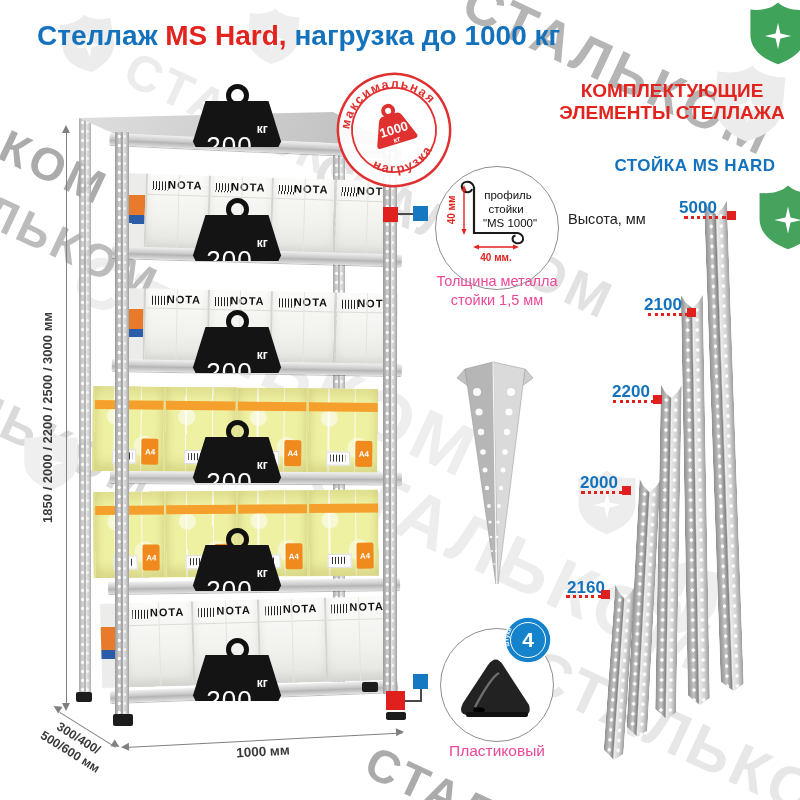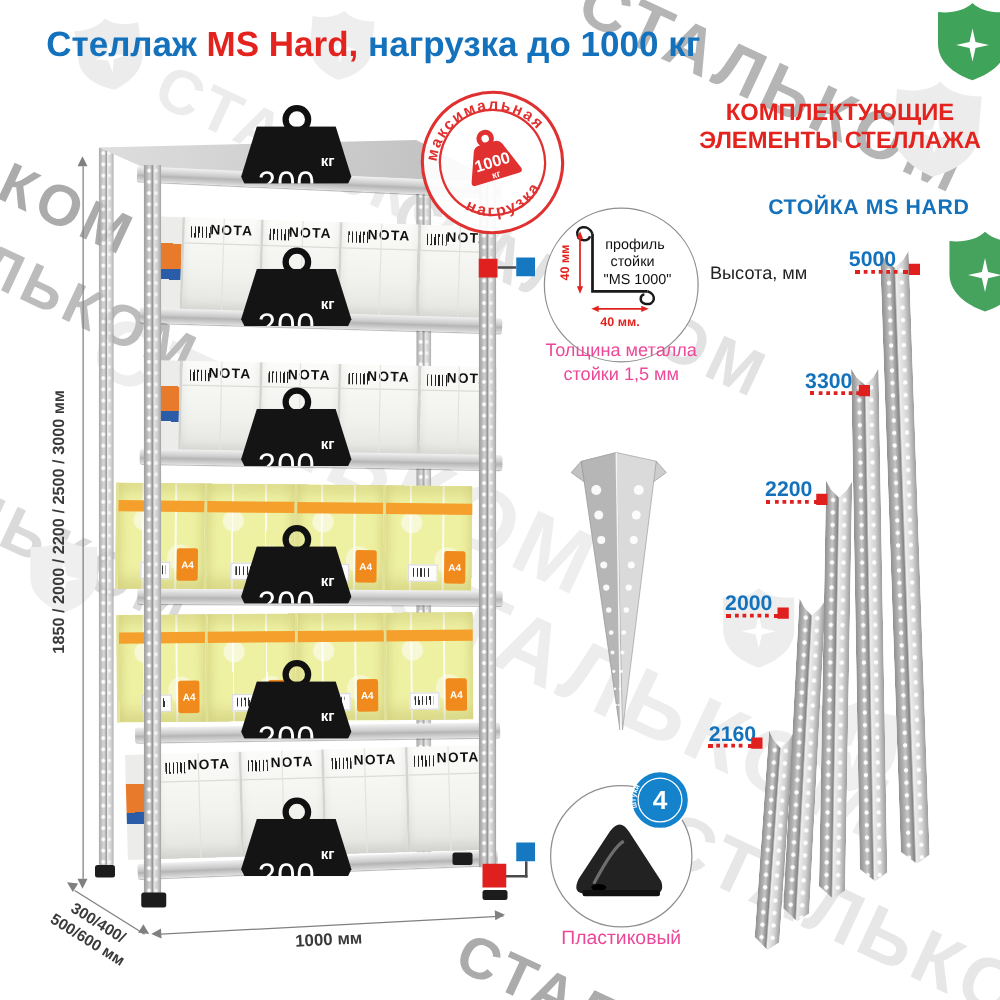--- a/index.html
+++ b/index.html
@@ -444,21 +444,21 @@
   <div class="cpost" style="left:603px;top:585px;width:20px;height:175px;transform:rotate(4deg);"></div>
   <div class="cpost" style="left:626px;top:479px;width:21px;height:258px;transform:rotate(3deg);"></div>
   <div class="cpost" style="left:655px;top:385px;width:21px;height:334px;transform:rotate(1deg);"></div>
   <div class="cpost" style="left:688px;top:295px;width:22px;height:410px;transform:rotate(-1deg);"></div>
   <div class="cpost" style="left:721px;top:201px;width:23px;height:490px;transform:rotate(-2deg);"></div>
 
   <div class="plabel" style="left:677px;top:198px;width:42px;">5000</div>
   <div class="leader" style="left:684px;top:216px;width:42px;"></div>
   <div class="psq" style="left:727px;top:211px;"></div>
 
-  <div class="plabel" style="left:642px;top:295px;width:42px;">3300</div>
+  <div class="plabel" style="left:642px;top:295px;width:42px;">2100</div>
   <div class="leader" style="left:648px;top:313px;width:40px;"></div>
   <div class="psq" style="left:687px;top:308px;"></div>
 
   <div class="plabel" style="left:610px;top:382px;width:42px;">2200</div>
   <div class="leader" style="left:613px;top:400px;width:41px;"></div>
   <div class="psq" style="left:653px;top:395px;"></div>
 
   <div class="plabel" style="left:578px;top:473px;width:42px;">2000</div>
   <div class="leader" style="left:581px;top:491px;width:42px;"></div>
   <div class="psq" style="left:622px;top:486px;"></div>

